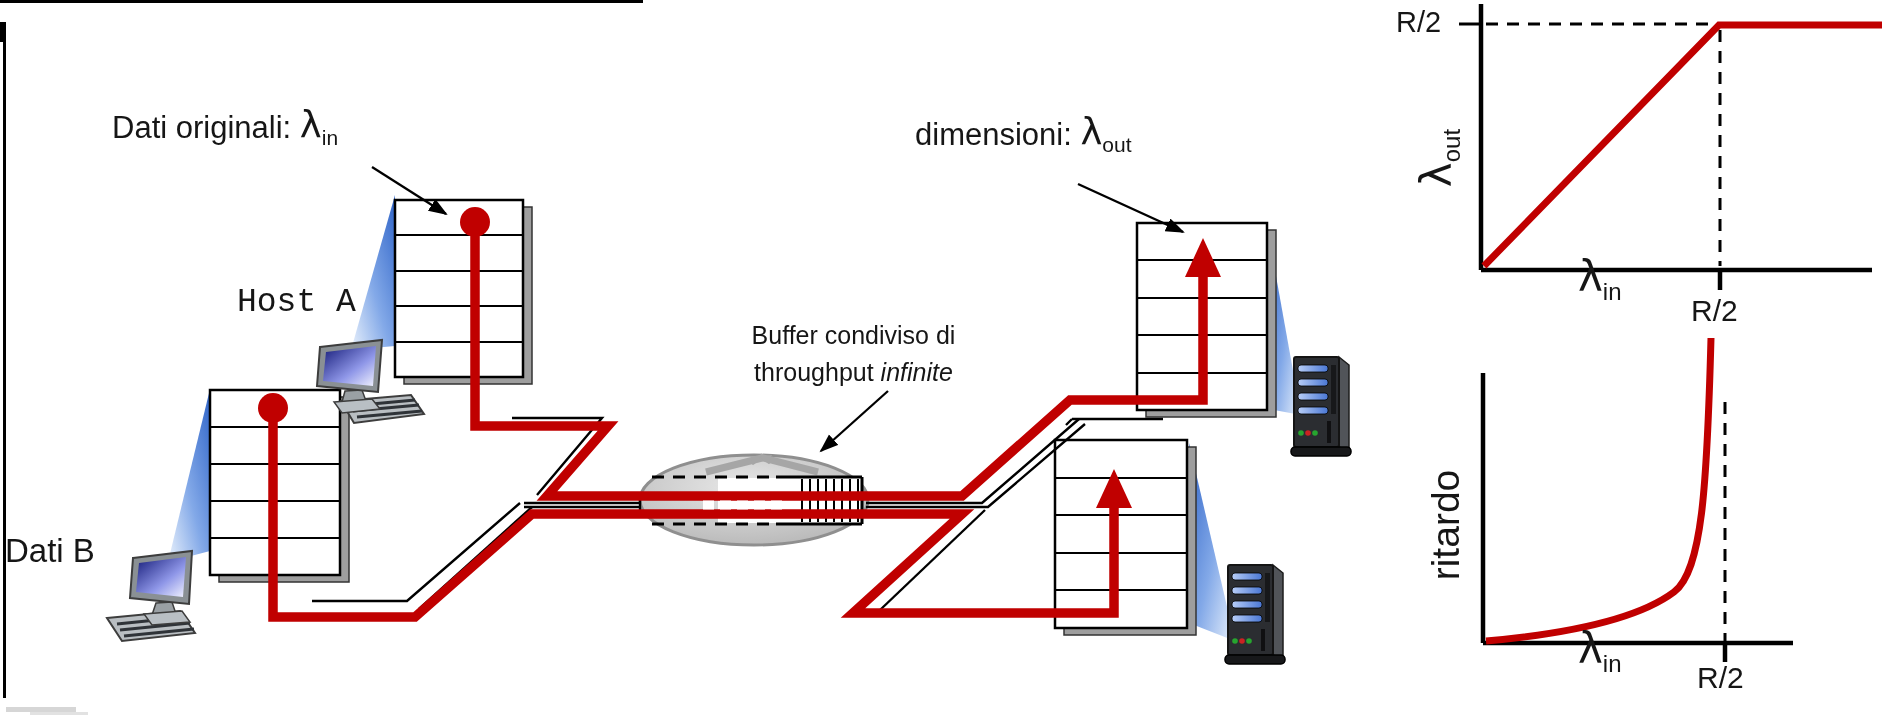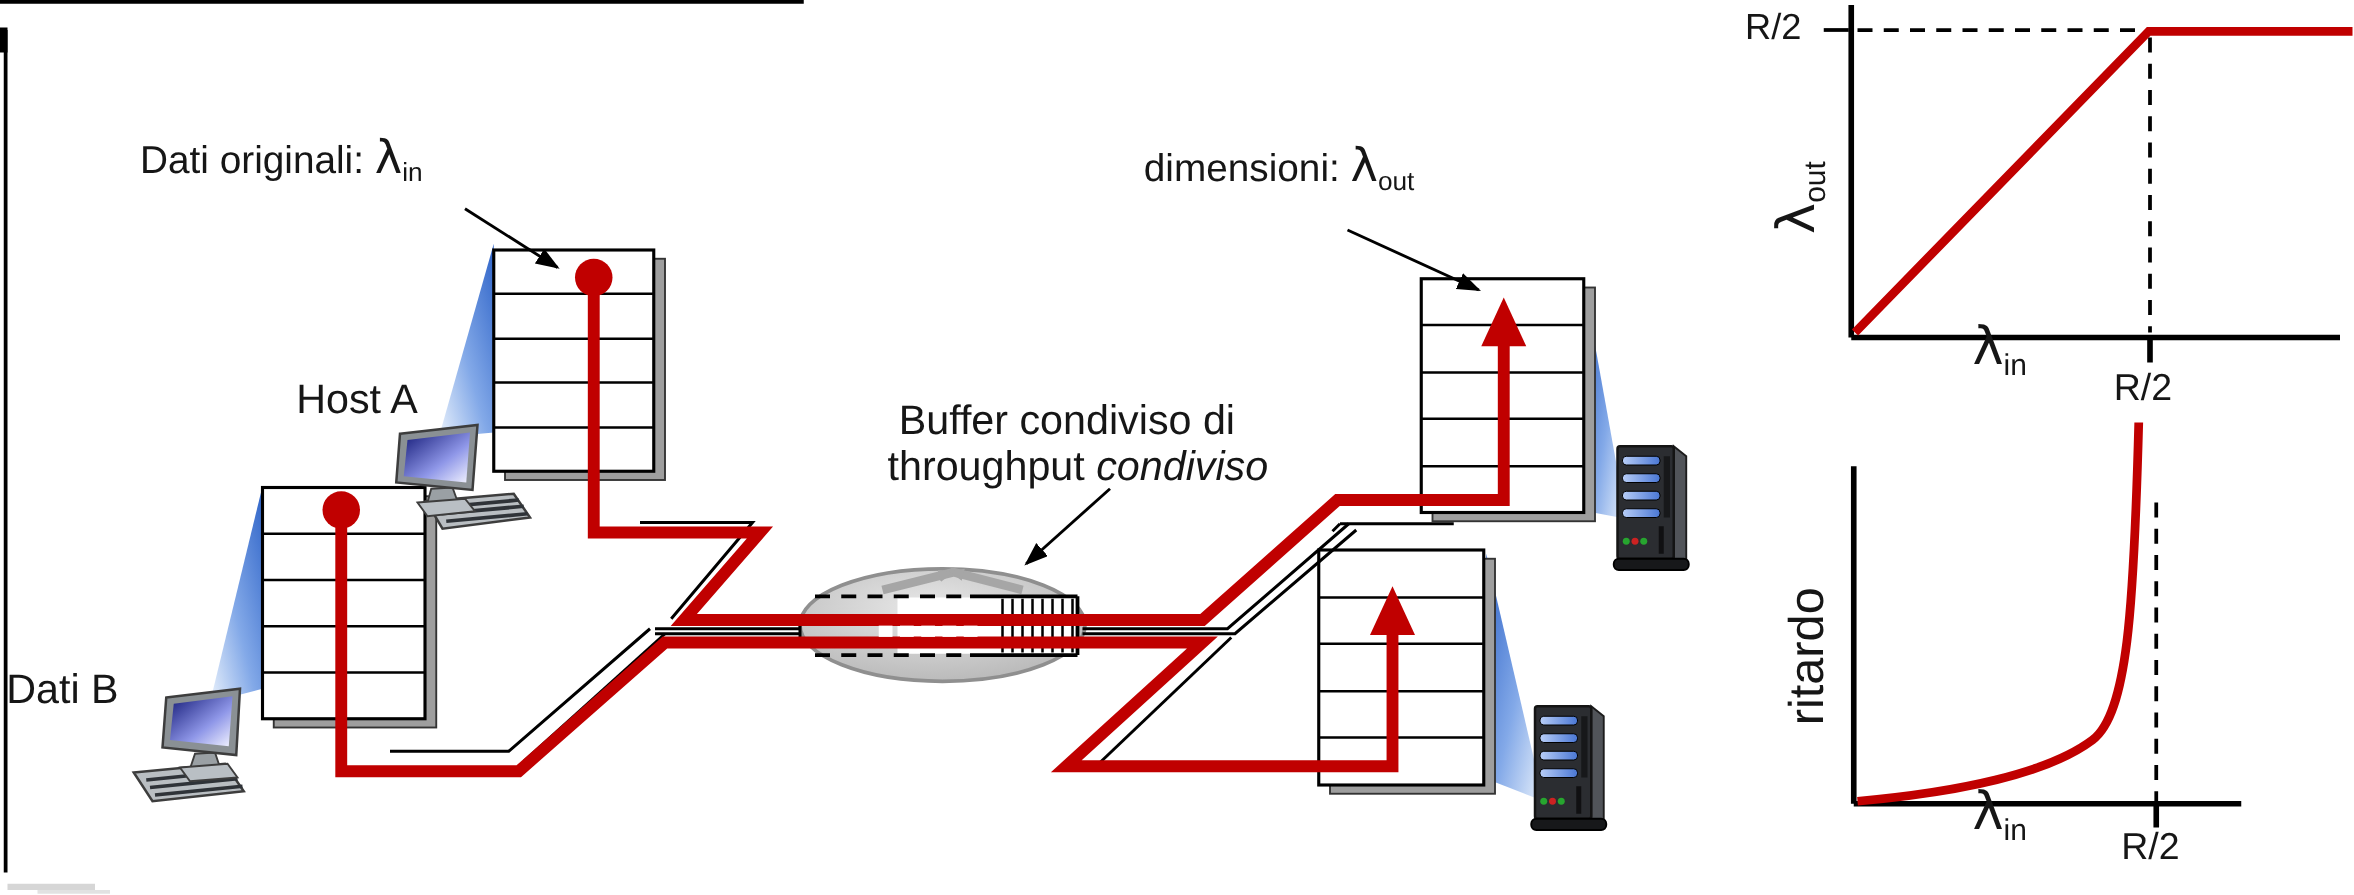--- a/index.html
+++ b/index.html
@@ -2,21 +2,21 @@
 <html><head>
 <meta charset="utf-8">
 <style>
   html,body{margin:0;padding:0;background:#ffffff;}
   .stage{position:relative;width:1883px;height:716px;background:#ffffff;overflow:hidden;
          font-family:"Liberation Sans", sans-serif;color:#111;}
   .stage svg{position:absolute;left:0;top:0;}
   .lbl{position:absolute;white-space:nowrap;color:#161616;}
   .f31{font-size:31px;}
   .f33{font-size:33px;font-weight:400;}
-  .f27{font-size:33px;line-height:37px;text-align:center;}
+  .f27{font-size:25px;line-height:37px;text-align:center;}
   .f29{font-size:29px;}
   .f30{font-size:30px;}
   .lam{font-size:37px;font-family:"DejaVu Sans", sans-serif;line-height:0;}
   .lamBig{font-size:42px;font-family:"DejaVu Sans", sans-serif;line-height:0;}
   sub{font-size:21px;vertical-align:-7px;line-height:0;}
   .subBig{font-size:24px;vertical-align:-9px;line-height:0;}
   .rot{transform:rotate(-90deg);transform-origin:50% 50%;text-align:center;}
   .ylab1{left:1377px;top:134px;width:120px;font-size:42px;}
   .ylab2{left:1356px;top:503px;width:180px;font-size:39px;}
   .it{font-style:italic;}
@@ -199,26 +199,26 @@
   <g>
     <path d="M1483,373 V643 M1483,643 H1793" stroke="#000" stroke-width="4.5" fill="none"></path>
     <path d="M1725,402 V641" stroke="#000" stroke-width="3" stroke-dasharray="12 9"></path>
     <path d="M1725,643 V662" stroke="#000" stroke-width="4.5"></path>
     <path d="M1486,641 C1565,634 1638,619 1674,592 C1702,571 1707,488 1711,338" stroke="#c00000" stroke-width="7" fill="none"></path>
   </g>
 </svg>
 
 <div class="lbl f31" style="left:112px;top:110px;"><span>Dati originali: </span><span class="lam">λ</span><sub>in</sub></div>
 
-<div class="lbl f33" style="left:237px;top:300px;">Host A</div>
+<div class="lbl f33" style="left:237px;top:284px;font-family:Liberation Mono, monospace;">Host A</div>
 <div class="lbl f33" style="left:5px;top:532px;">Dati B</div>
 
 <div class="lbl f27" style="left:710px;top:317px;width:287px;">
   <span>Buffer condiviso di</span><br>
-  <span>throughput </span><span class="it">condiviso</span>
+  <span>throughput </span><span class="it">infinite</span>
 </div>
 
 <div class="lbl f31" style="left:915px;top:117px;"><span>dimensioni: </span><span class="lam">λ</span><sub>out</sub></div>
 
 <div class="lbl f29" style="left:1396px;top:6px;">R/2</div>
 
 <div class="lbl rot ylab1"><span class="lamBig">λ</span><sub class="subBig">out</sub></div>
 
 <div class="lbl" style="left:1578px;top:277px;"><span class="lamBig">λ</span><sub class="subBig">in</sub></div>
 

